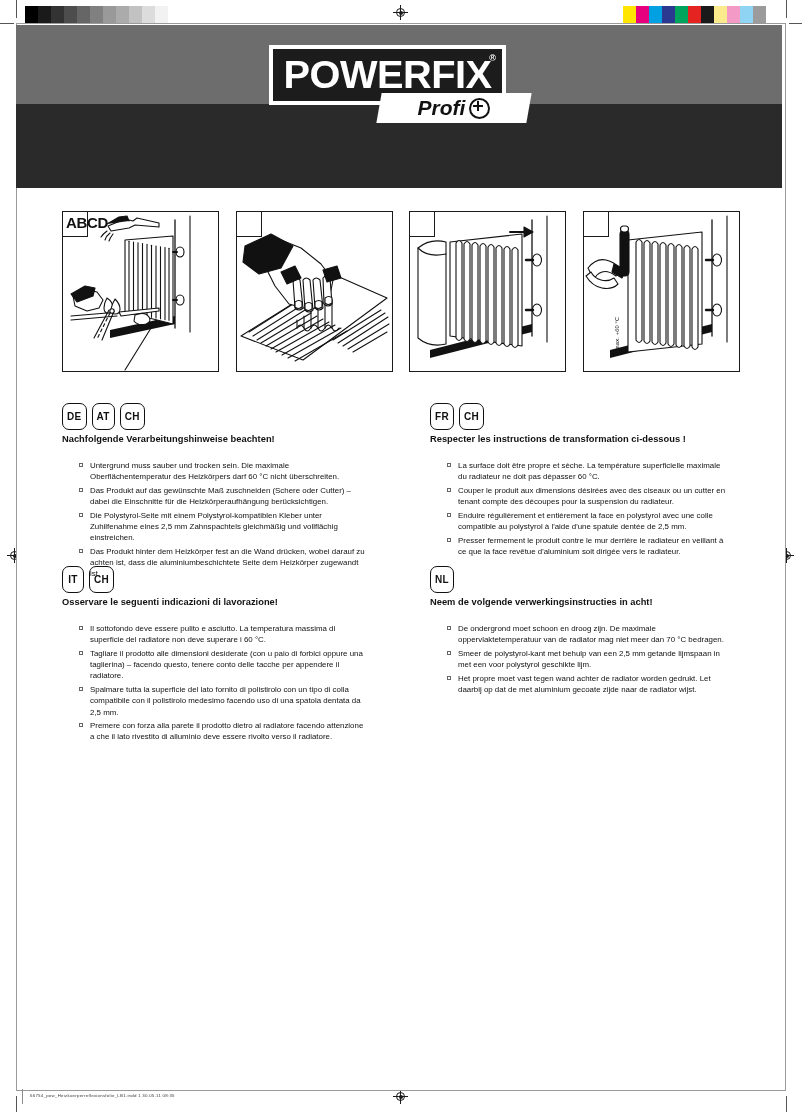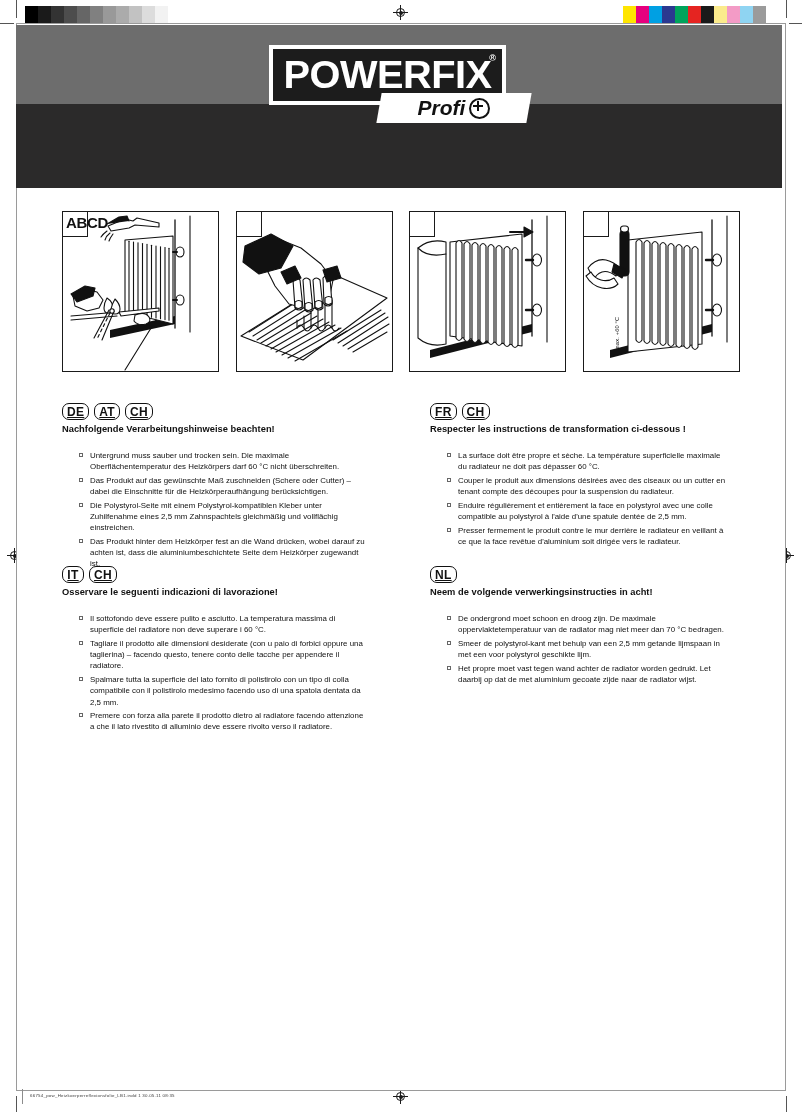--- a/index.html
+++ b/index.html
@@ -72,23 +72,23 @@
              color:#111;letter-spacing:-0.3px;white-space:nowrap;
              font-family:"Liberation Sans", sans-serif;}
   .fig-vlabel{position:absolute;font-size:5.6px;color:#111;letter-spacing:.2px;
               transform:rotate(-90deg);transform-origin:left bottom;white-space:nowrap;
               font-family:"Liberation Sans", sans-serif;}
 
   
   .block{position:absolute;}
   .flags{display:flex;gap:5px;margin-bottom:4px;}
   .flag{display:inline-flex;align-items:center;justify-content:center;
-        min-width:22px;height:17px;padding:0 4px;border:0.9px solid #111;border-radius:7px;
-        font-size:12px;font-weight:700;color:#111;letter-spacing:.3px;box-sizing:border-box;
-        font-family:"Liberation Sans", sans-serif;text-decoration:underline;}
+        min-width:22px;height:27px;padding:0 4px;border:0.9px solid #111;border-radius:7px;
+        font-size:10px;font-weight:700;color:#111;letter-spacing:.3px;box-sizing:border-box;
+        font-family:"Liberation Sans", sans-serif;}
   .blk-title{font-size:9.3px;font-weight:700;color:#111;margin:0 0 9px 0;letter-spacing:.02px;}
   ul.items{list-style:none;margin:16px;padding:0;}
   ul.items li{position:relative;padding-left:12px;margin-bottom:2.5px;
               font-size:7.9px;line-height:1.42;color:#111;text-indent:0;}
   ul.items li::before{content:"";position:absolute;left:1px;top:3.2px;width:3.6px;height:3.6px;
                       border:0.8px solid #666;box-sizing:border-box;background:#fff;}
 
   
   #footer{position:absolute;left:30px;top:1093px;font-size:4.4px;color:#3a3a3a;
           letter-spacing:.25px;white-space:nowrap;font-family:"Liberation Sans", sans-serif;}

